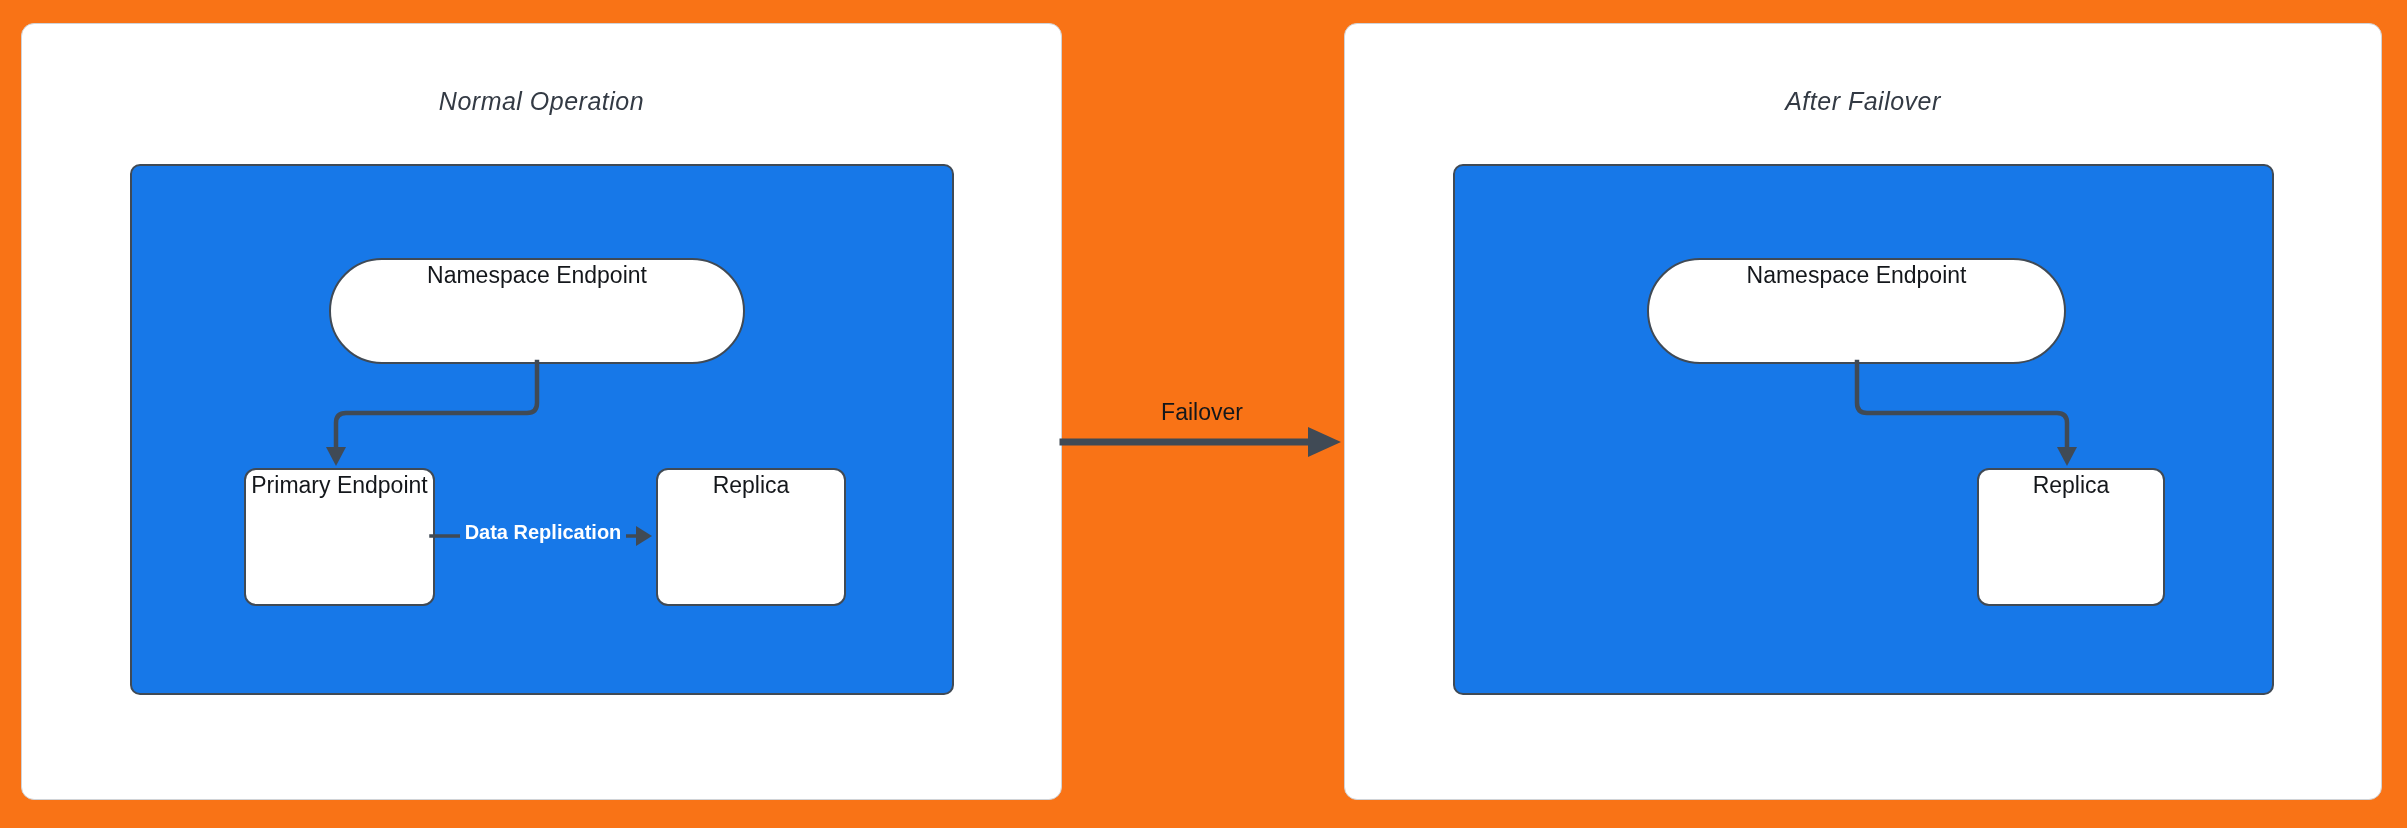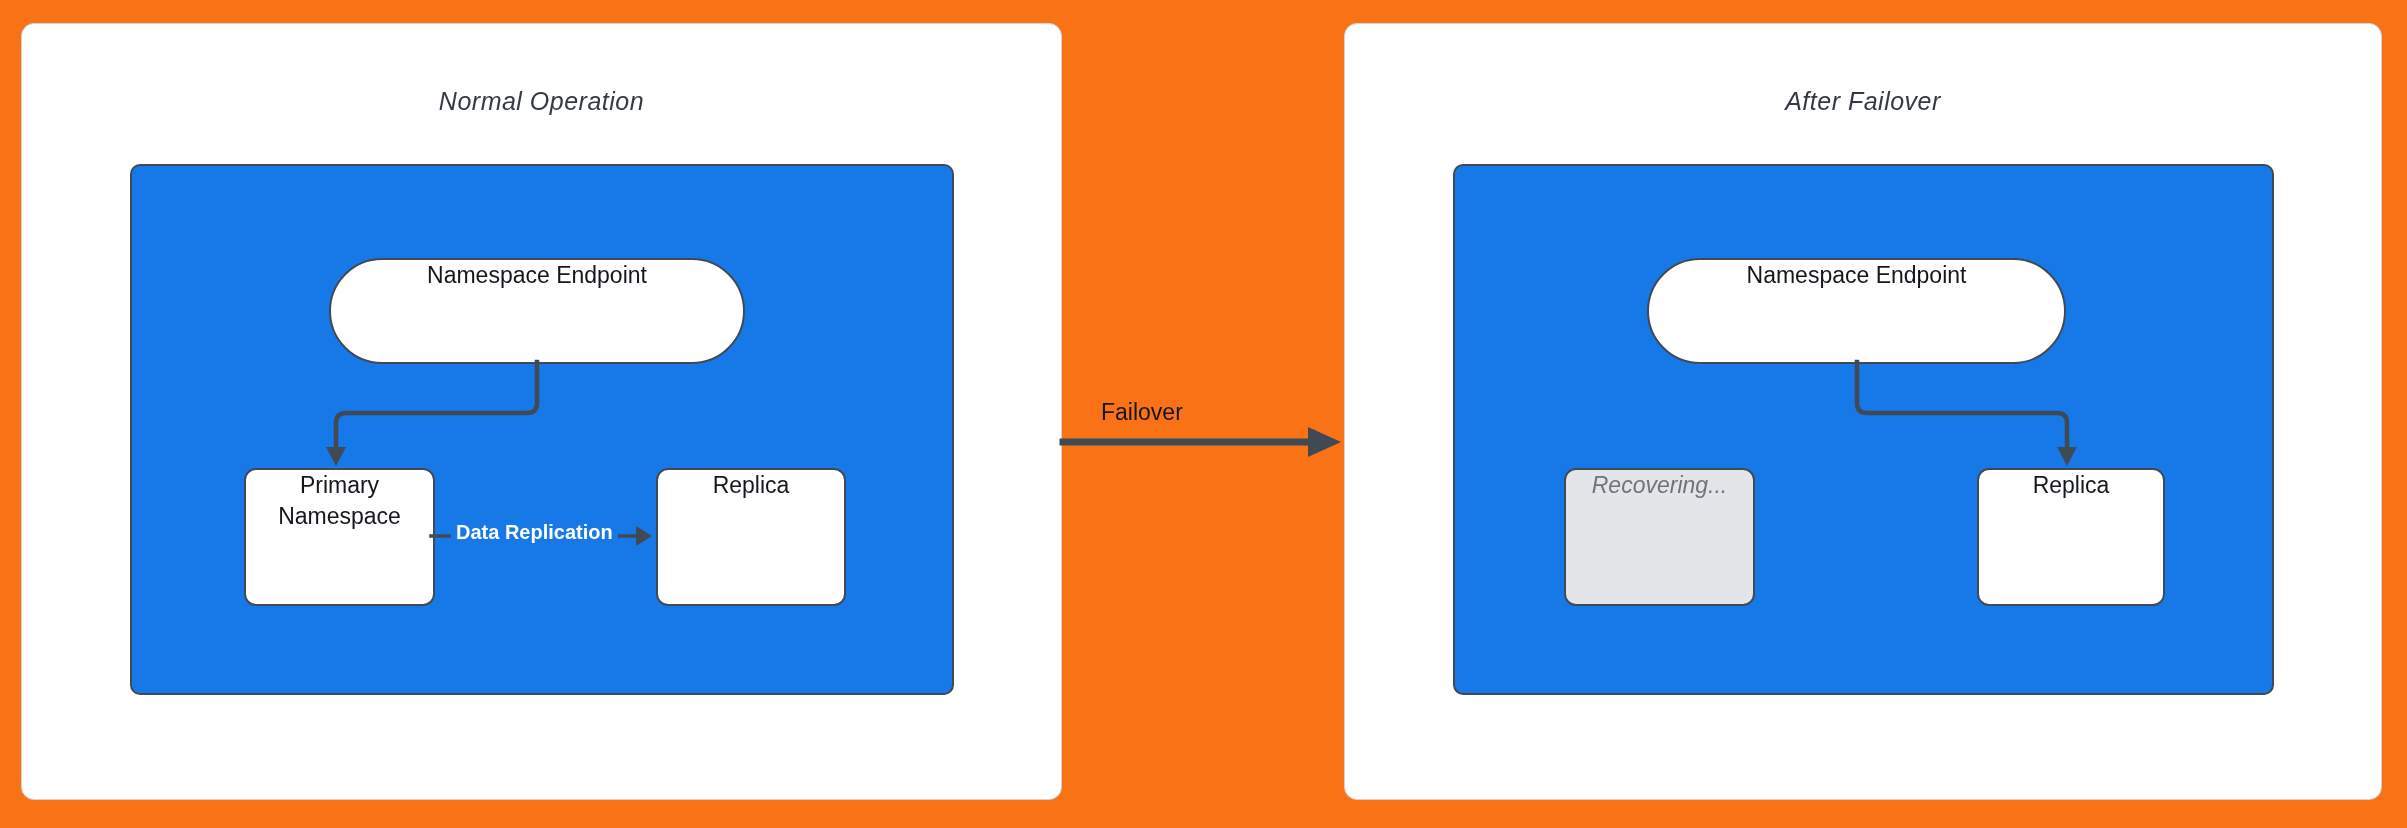--- a/index.html
+++ b/index.html
@@ -101,24 +101,25 @@
     stroke:var(--dark);
     stroke-width:4.5;
     fill:none;
     stroke-linecap:square;
   }
   .edges .thin{stroke-width:3.5;}
   .edges .thick{stroke-width:7;}
   .edges .head{fill:var(--dark);stroke:none;}
   .edge-label{
     position:absolute;
+    text-align:center;
     pointer-events:none;
   }
   .edge-label.replication{
-    left:451px;top:521px;width:224px;
+    left:431px;top:521px;width:224px;
     font-size:20px;
     font-weight:bold;
     color:var(--edge-label-text);
   }
   .edge-label.replication span{
     background:var(--blue);
     padding:2px 5px;
   }
   .edge-label.failover{
     left:1101px;top:399px;width:202px;
@@ -131,36 +132,33 @@
 
 <div class="stage">
 
   <section class="panel left">
     <div class="panel-title">Normal Operation</div>
     <div class="cluster">
       <div class="node pill">
         <span>Namespace Endpoint</span>
       </div>
       <div class="node box primary">
-        <span>Primary Namespace</span>
+        <span>Primary Endpoint</span>
       </div>
       <div class="node box replica">
         <span>Replica</span>
       </div>
     </div>
   </section>
 
   <section class="panel right">
     <div class="panel-title">After Failover</div>
     <div class="cluster">
       <div class="node pill">
         <span>Namespace Endpoint</span>
-      </div>
-      <div class="node box recovering">
-        <span>Recovering...</span>
       </div>
       <div class="node box replica">
         <span>Replica</span>
       </div>
     </div>
   </section>
 
   <svg class="edges" viewBox="0 0 2407 828" xmlns="http://www.w3.org/2000/svg">
 
     <path class="connector" d="M537,362 L537,403 Q537,413 527,413 L346,413 Q336,413 336,423 L336,449"></path>

